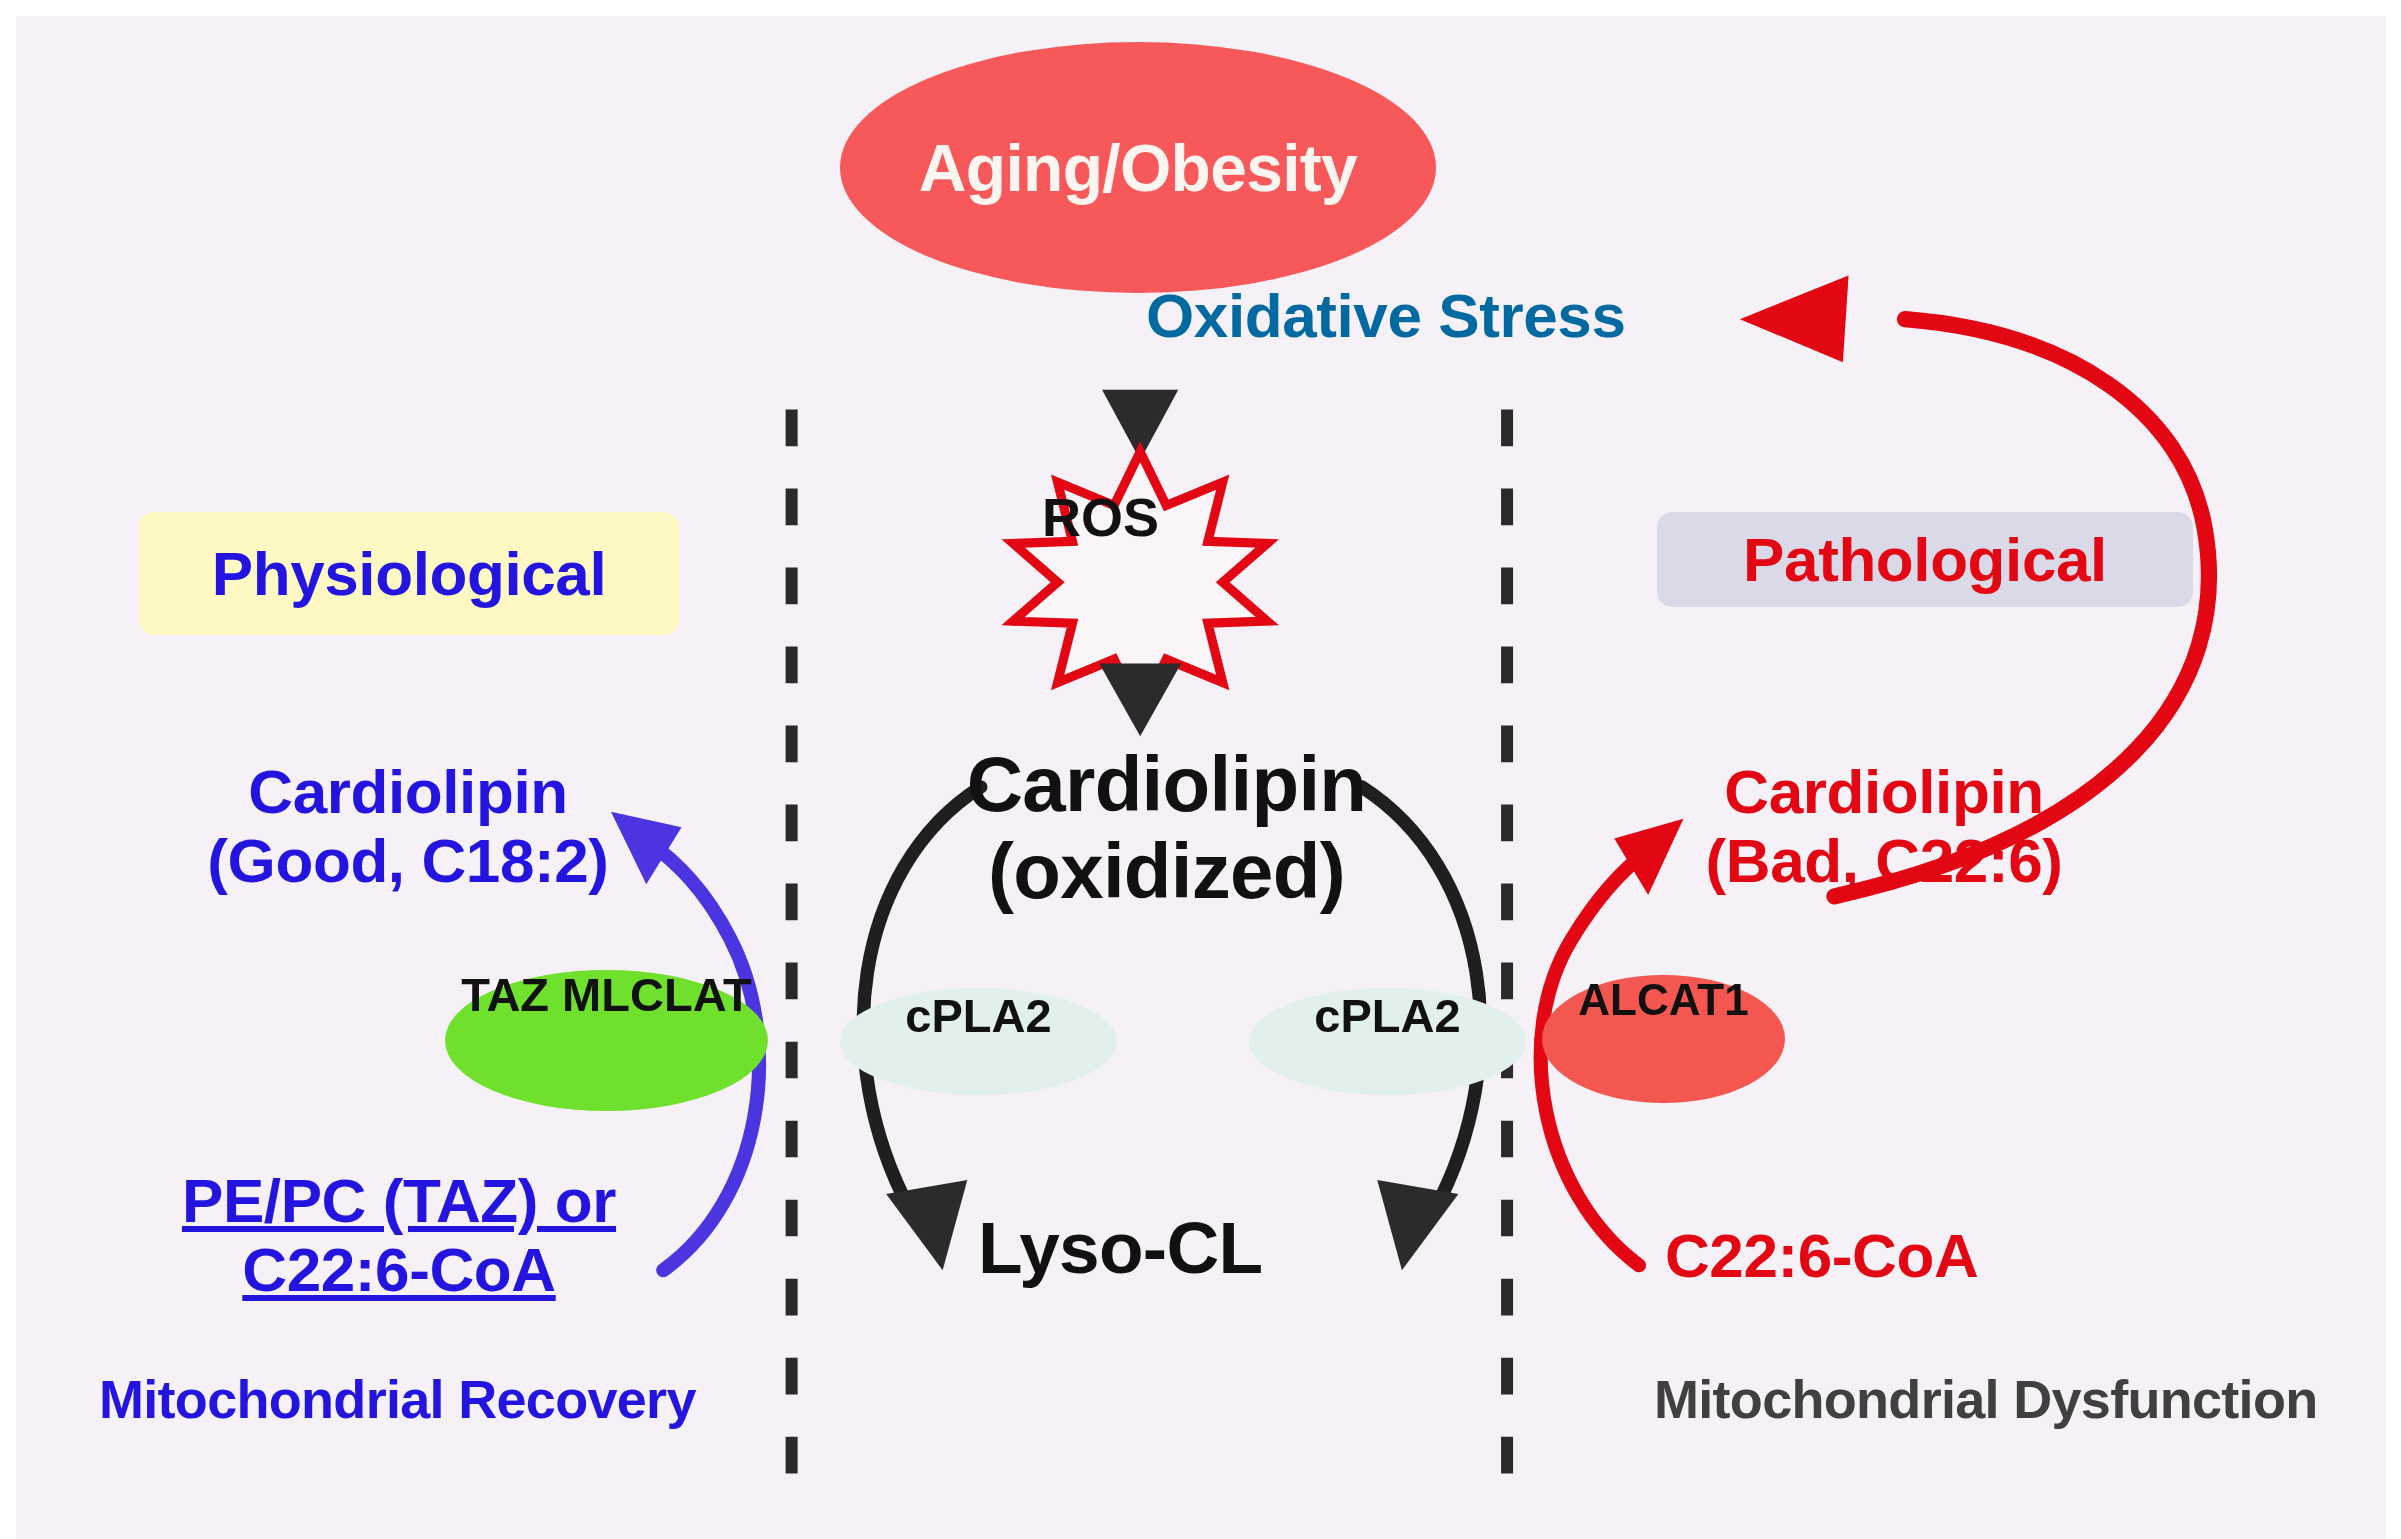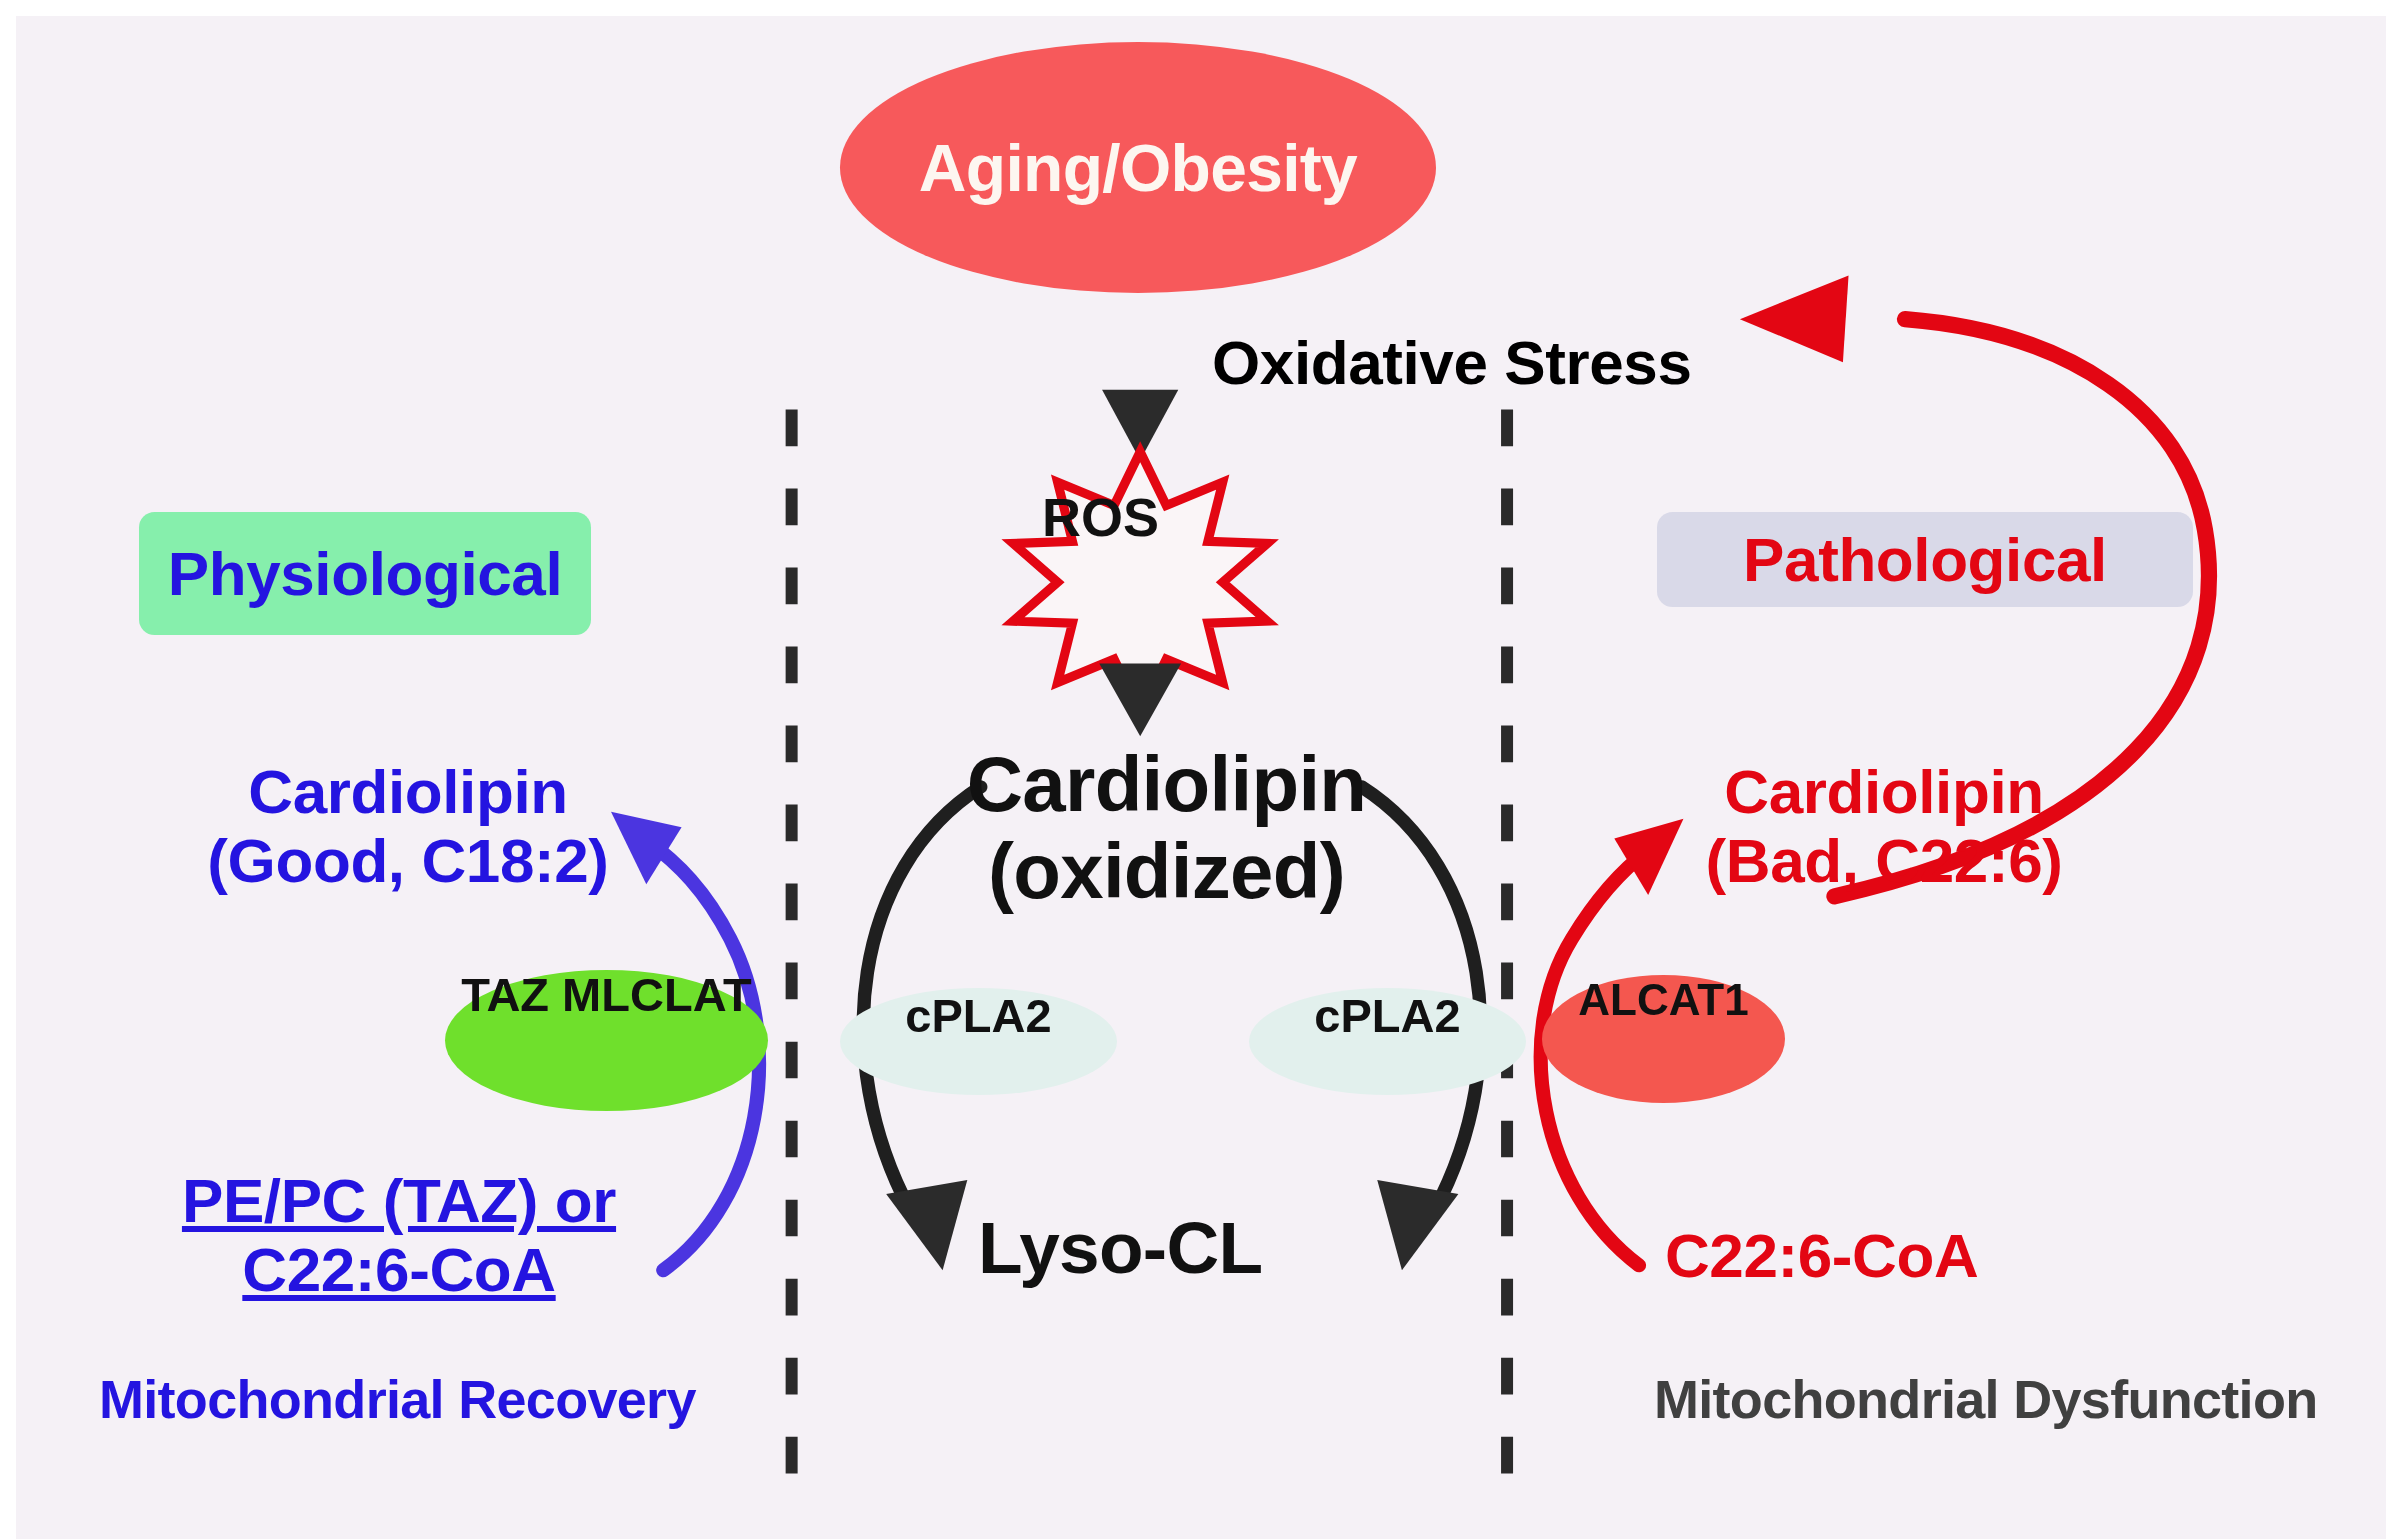--- a/index.html
+++ b/index.html
@@ -50,44 +50,43 @@
     justify-content: center;
   }
   #aging-label {
     color: #fdf6f0;
     font-size: 66px;
     font-weight: bold;
     letter-spacing: -0.7px;
   }
   
   #oxidative-stress-label {
-    left: 1212px; top: 281px;
-    color: #000000;
-    font-size: 62px;
-    margin-top: 47px;
+    left: 1146px; top: 281px;
+    color: #0369a1;
+    font-size: 62px;
   }
   
   #ros-label {
     left: 1042px; top: 487px;
     color: #111111;
     font-size: 54px;
     letter-spacing: 0px;
   }
   
   .tagbox {
     position: absolute;
     border-radius: 15.5px;
     display: flex;
     align-items: center;
     justify-content: center;
   }
   #physiological-box {
     left: 139px; top: 512px;
-    width: 452px; height: 123px;
-    background: #86efac;
+    width: 540px; height: 123px;
+    background: #fef9c3;
   }
   #physiological-label {
     color: #2414e0;
     font-size: 62px;
     font-weight: bold;
     letter-spacing: -0.4px;
   }
   #pathological-box {
     left: 1629px; top: 512px;
     width: 536px; height: 95px;

